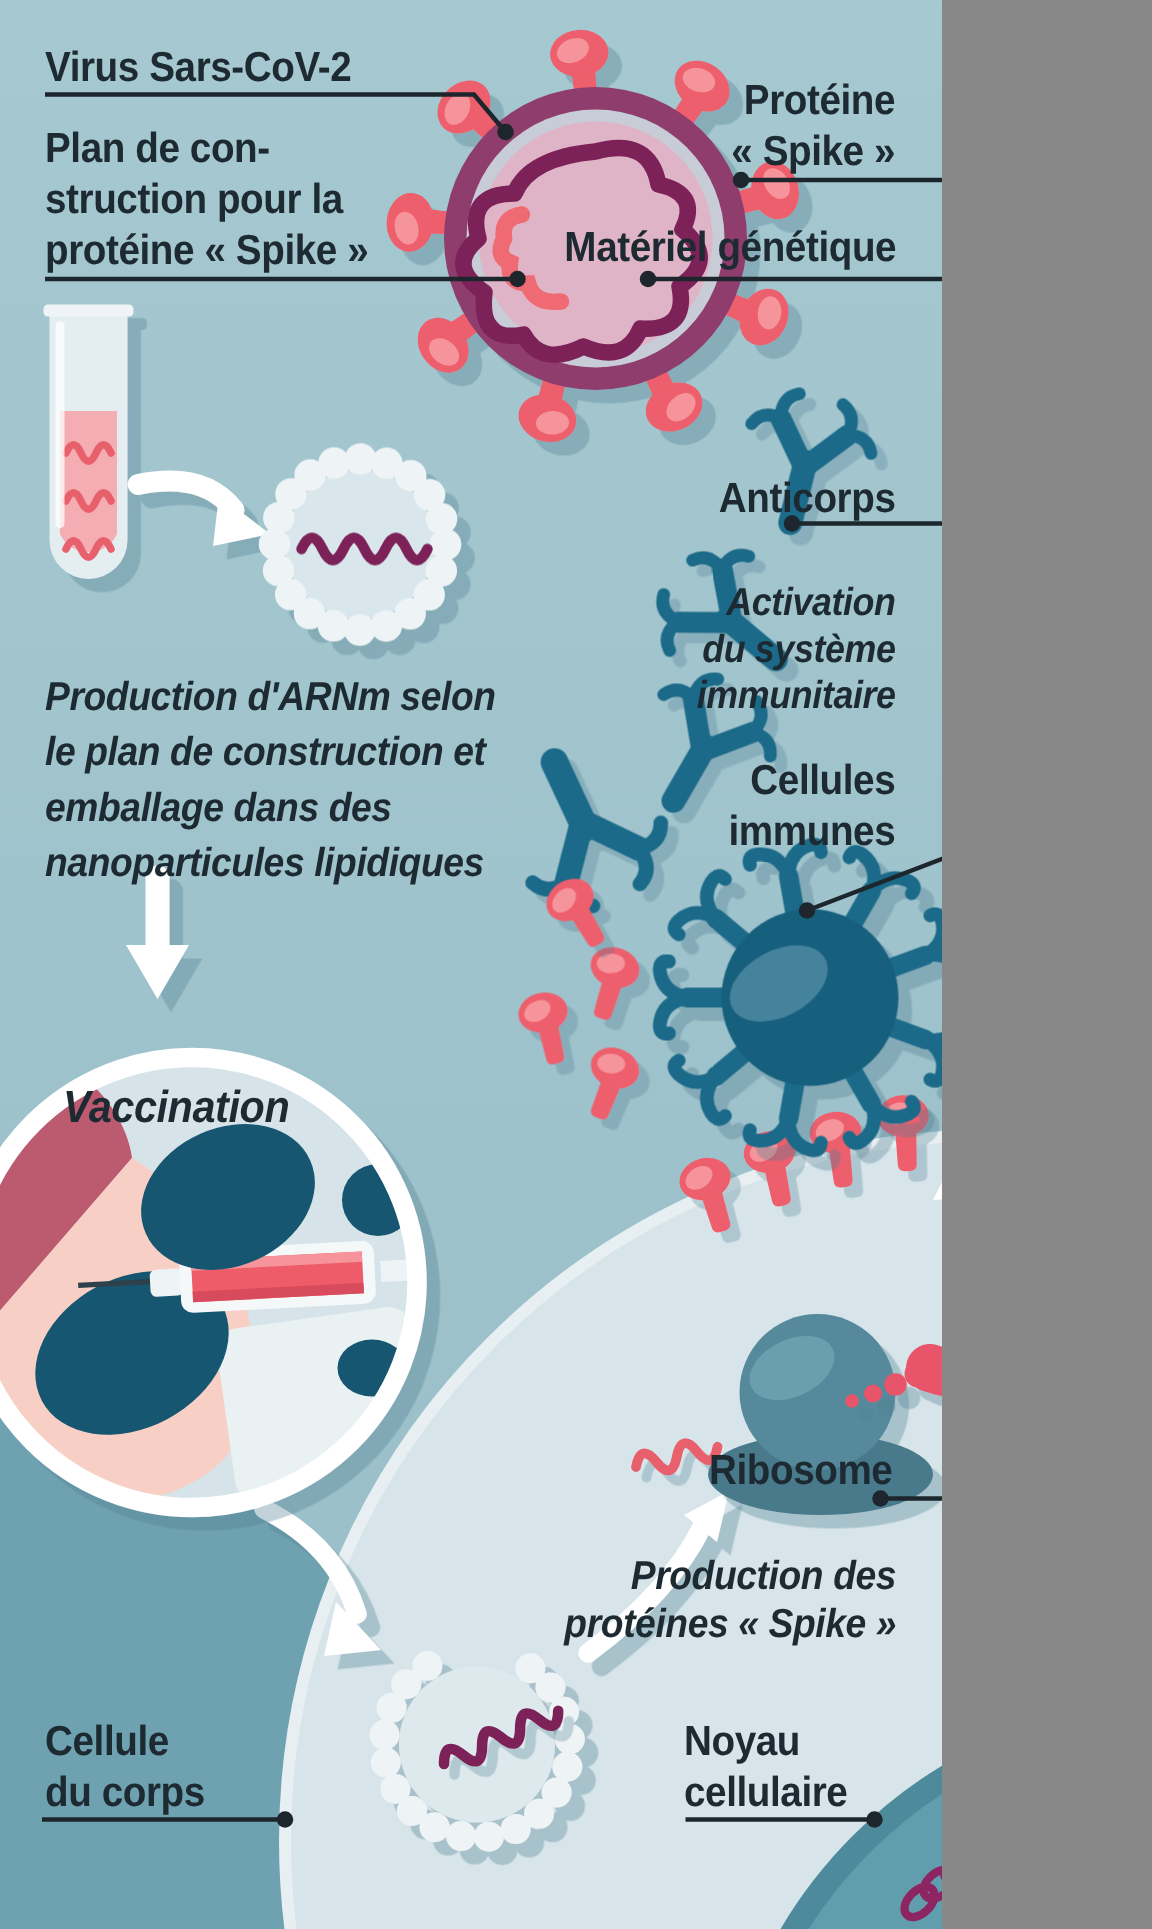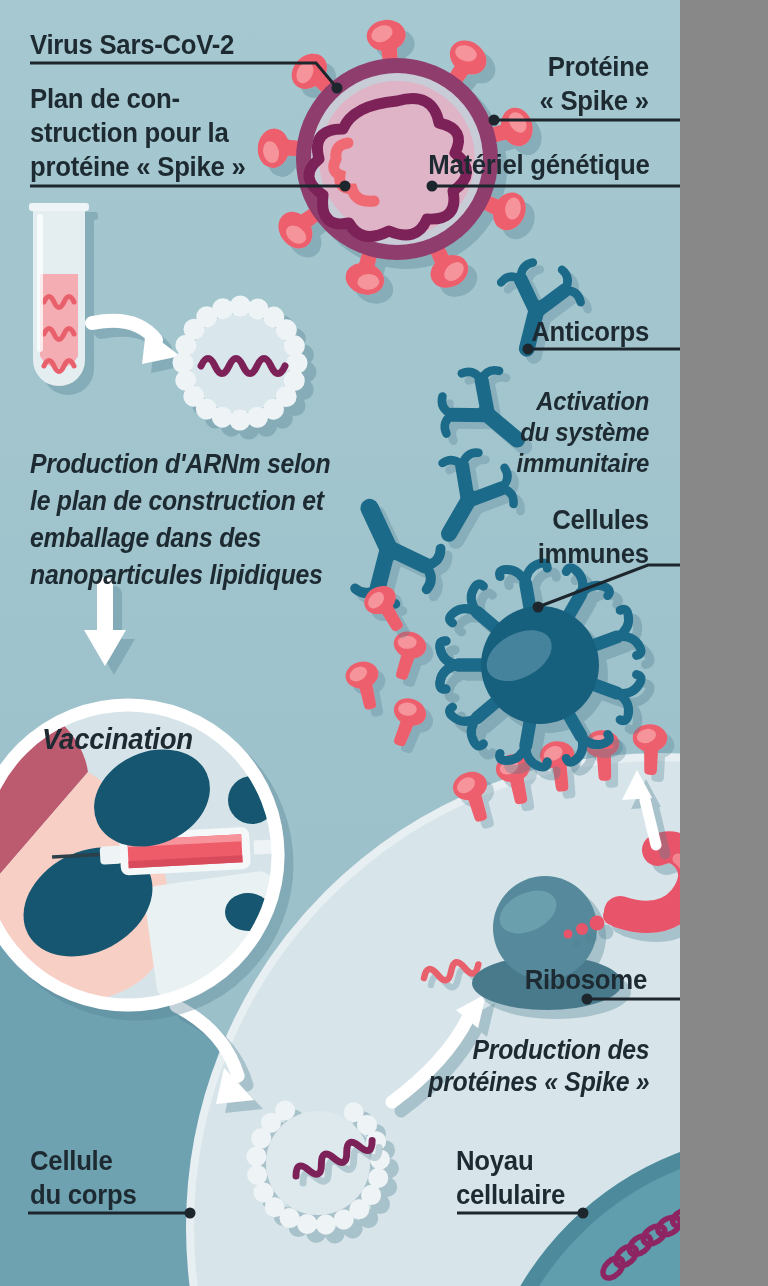--- a/index.html
+++ b/index.html
@@ -1,16 +1,16 @@
 <!DOCTYPE html>
 <html><head>
 <meta charset="utf-8">
 <style>
   html,body{margin:0;padding:0;background:#888;}
-  #stage{position:relative;width:680px;height:1286px;overflow:hidden;
+  #stage{position:relative;width:628px;height:1286px;overflow:hidden;
          font-family:"Liberation Sans",sans-serif;background:#a6c8d0;}
   #art{position:absolute;left:0;top:0;}
   .label{position:absolute;color:#1d2a31;font-weight:700;font-size:28px;line-height:34px;
          letter-spacing:-0.3px;white-space:nowrap;transform:scaleX(.92);}
   .label.left{transform-origin:left top;text-align:left;}
   .label.right{transform-origin:right top;text-align:right;}
   .label.italic{font-style:italic;}
   .label .ln{display:block;}
   .sz26{font-size:26px;line-height:31px;}
   .sz27{font-size:27px;line-height:37px;}

